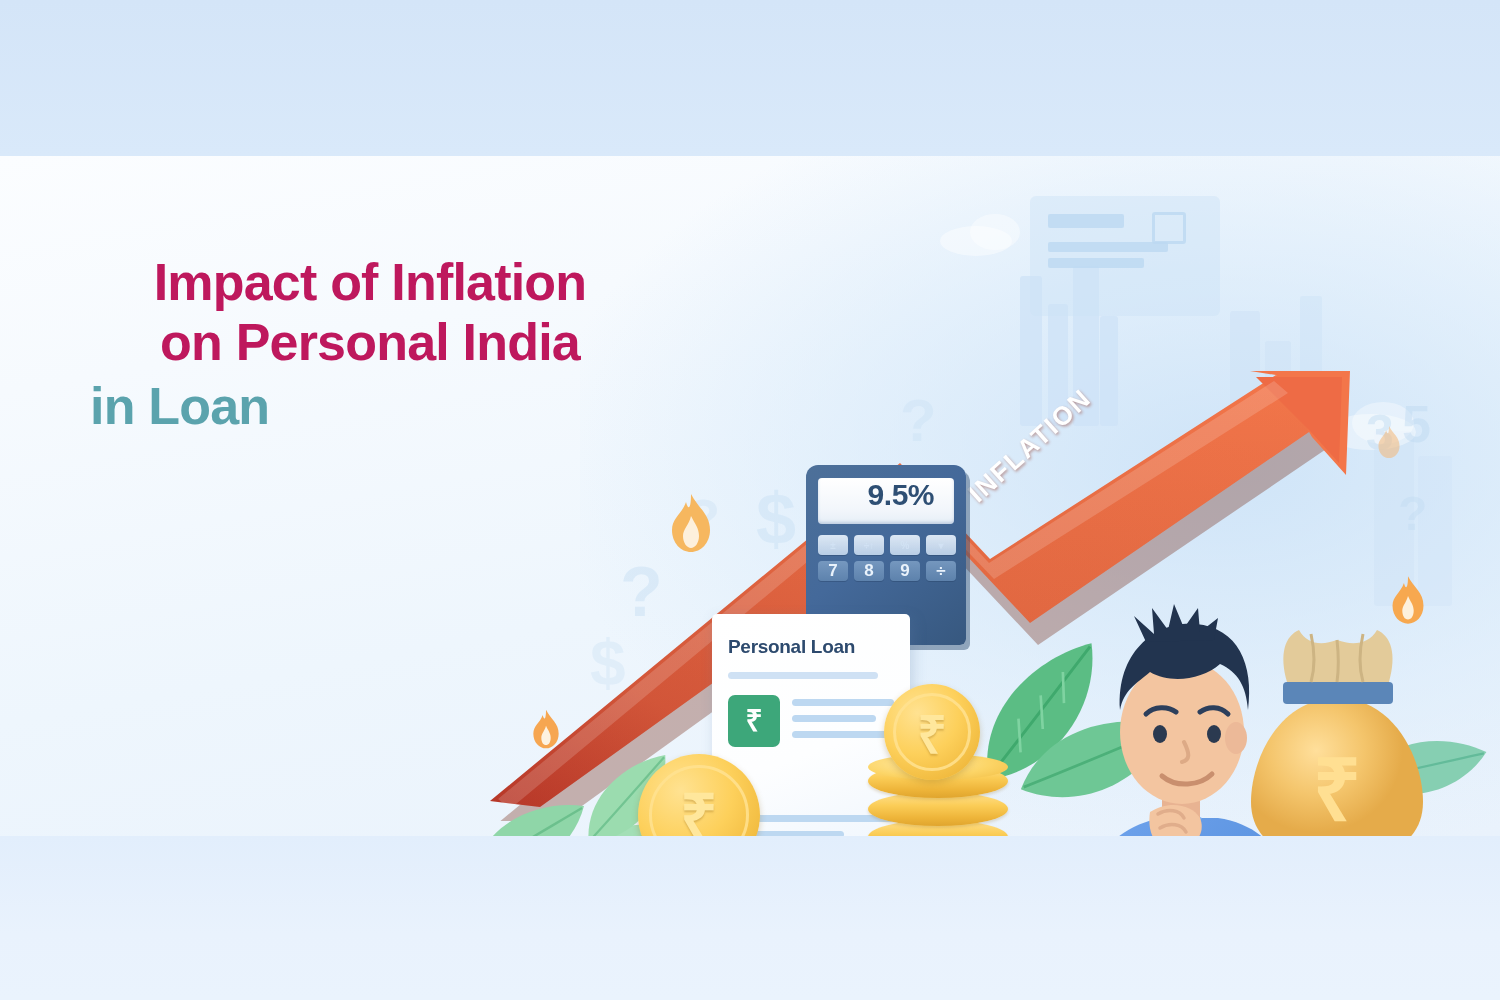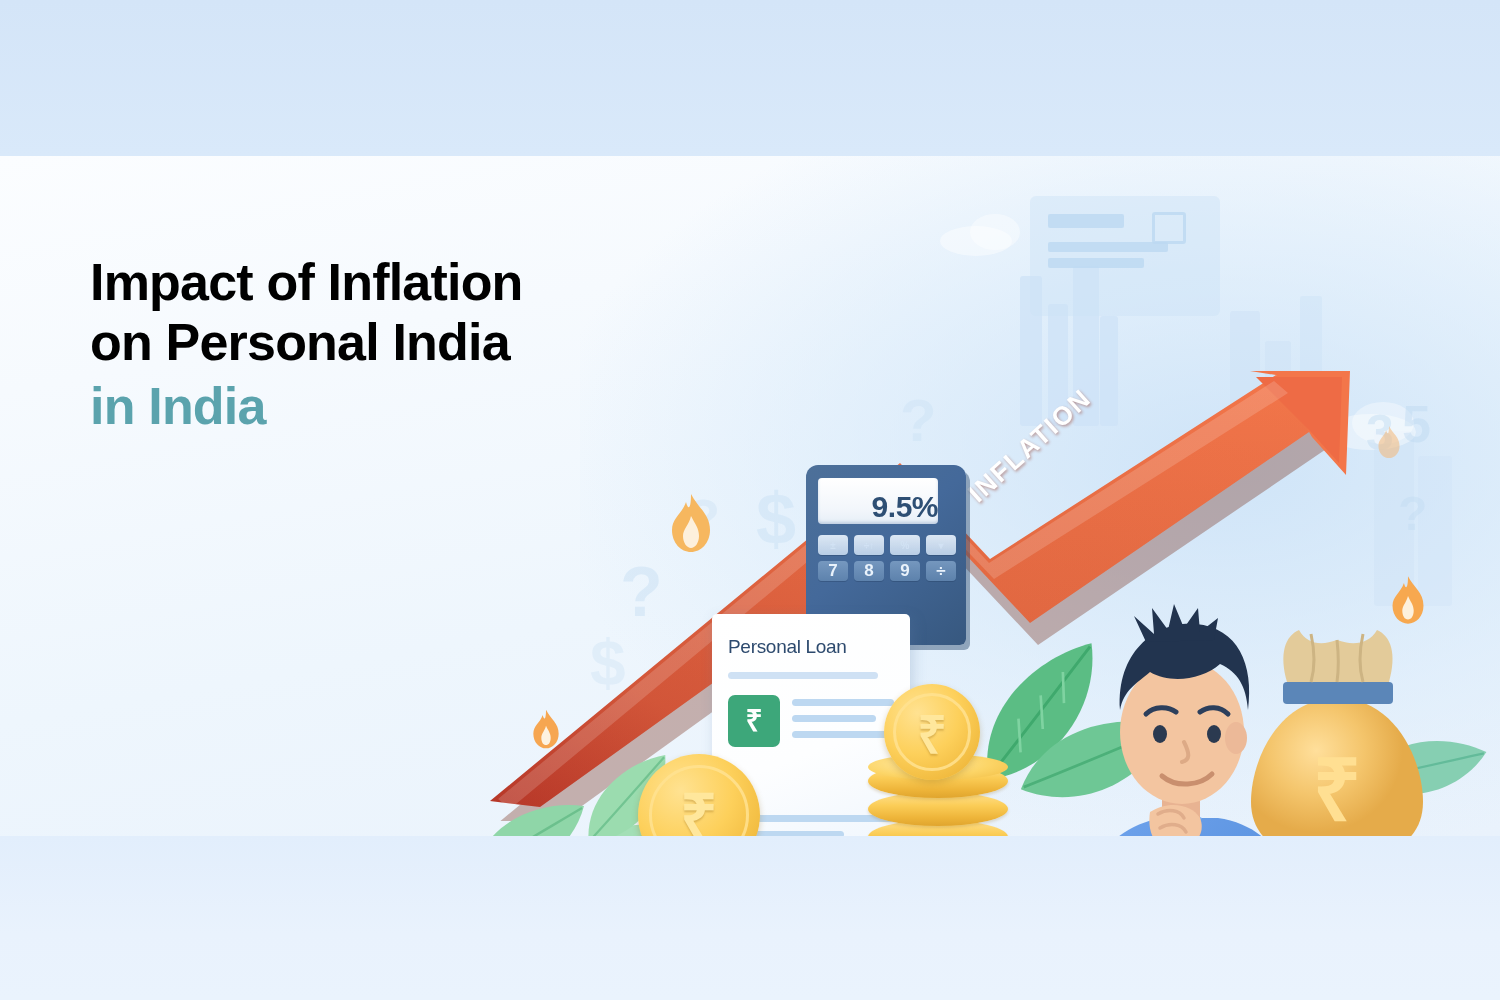--- a/index.html
+++ b/index.html
@@ -41,24 +41,24 @@
   .leaf { position:absolute; }
 
   
   .calc {
     position:absolute; left:806px; top:309px; width:160px; height:180px;
     background:linear-gradient(145deg,#4a6f9e 0%,#3f6punk 0%,#456a98 40%,#3c5f8b 100%);
     border-radius:12px 12px 6px 6px;
     box-shadow:4px 5px 0 rgba(45,75,110,.45);
   }
   .calc-screen {
-    position:absolute; left:12px; top:13px; width:120px; height:46px;
+    position:absolute; left:12px; top:13px; width:136px; height:46px;
     background:linear-gradient(180deg,#ffffff 0%,#f2f6fb 70%,#e6eef7 100%);
     border-radius:4px; box-shadow:inset 0 -2px 3px rgba(120,150,185,.35);
-    display:flex; align-items:flex-end; justify-content:flex-end; padding-right:0;
+    display:flex; align-items:flex-start; justify-content:flex-end; padding-right:20px;
   }
   .calc-value { font-size:30px; font-weight:700; color:#2e4f74; letter-spacing:-.5px; }
   .calc-pad { position:absolute; left:12px; top:70px; width:140px; display:flex; flex-wrap:wrap; gap:6px; }
   .key {
     width:30px; height:20px; border-radius:4px;
     background:linear-gradient(180deg,rgba(228,238,249,.95),rgba(198,217,238,.9));
     color:#4c6e96; font-size:11px; display:flex; align-items:center; justify-content:center;
     font-weight:700; box-shadow:0 1px 0 rgba(35,60,95,.35);
   }
   .key.big { font-size:17px; color:#e9f2fb; background:linear-gradient(180deg,rgba(126,160,198,.85),rgba(96,133,175,.9)); }
@@ -74,21 +74,21 @@
     white-space:nowrap;
   }
 
   
   .doc {
     position:absolute; left:712px; top:458px; width:198px; height:246px;
     background:linear-gradient(160deg,#ffffff 0%,#fdfeff 55%,#eef5fd 100%);
     border-radius:5px; box-shadow:3px 5px 14px rgba(90,125,165,.25);
     padding:22px 16px 0 16px; overflow:hidden;
   }
-  .doc-title { font-size:19px; font-weight:400; color:#2d4a6e; letter-spacing:-.3px; }
+  .doc-title { font-size:19px; font-weight:700; color:#2d4a6e; letter-spacing:-.3px; }
   .doc-rule { margin-top:14px; height:7px; width:150px; background:#cfe1f4; border-radius:4px; }
   .doc-body { margin-top:16px; display:flex; gap:12px; }
   .doc-badge {
     width:52px; height:52px; border-radius:7px; background:#3da77a;
     color:#fff; font-size:30px; font-weight:700; line-height:52px; text-align:center; flex:none;
   }
   .doc-lines { flex:1; display:flex; flex-direction:column; gap:9px; padding-top:4px; }
   .doc-line { height:7px; background:#bdd8f1; border-radius:4px; }
   .doc-foot { position:absolute; left:16px; bottom:22px; display:flex; flex-direction:column; gap:9px; width:166px; }
 
@@ -118,21 +118,21 @@
 
   
   .person { position:absolute; left:1050px; top:430px; width:260px; height:420px; }
 
   
   .bag { position:absolute; left:1245px; top:468px; width:185px; height:240px; }
 
   
   .title-block { position:absolute; left:90px; top:252px; width:560px; }
   .title-l1, .title-l2 {
-    font-size:52px; font-weight:700; color:#000000; line-height:1.16; letter-spacing:-.8px;
+    font-size:52px; font-weight:700; color:#be185d; line-height:1.16; letter-spacing:-.8px;text-align:center;
   }
   .title-l3 {
     font-size:52px; font-weight:700; color:#5ba3ad; line-height:1.2; letter-spacing:-.8px; margin-top:2px;
   }
 </style>
 </head>
 <body>
 
 <div id="stage">
 
@@ -380,16 +380,16 @@
 
         <rect x="24" y="330" width="34" height="70" rx="6" fill="#475569"></rect>
       </svg>
     </div>
 
   </div>
 
   <div class="title-block">
     <div class="title-l1">Impact of Inflation</div>
     <div class="title-l2">on Personal India</div>
-    <div class="title-l3">in India</div>
+    <div class="title-l3">in Loan</div>
   </div>
 
 </div>
 
 </body></html>

